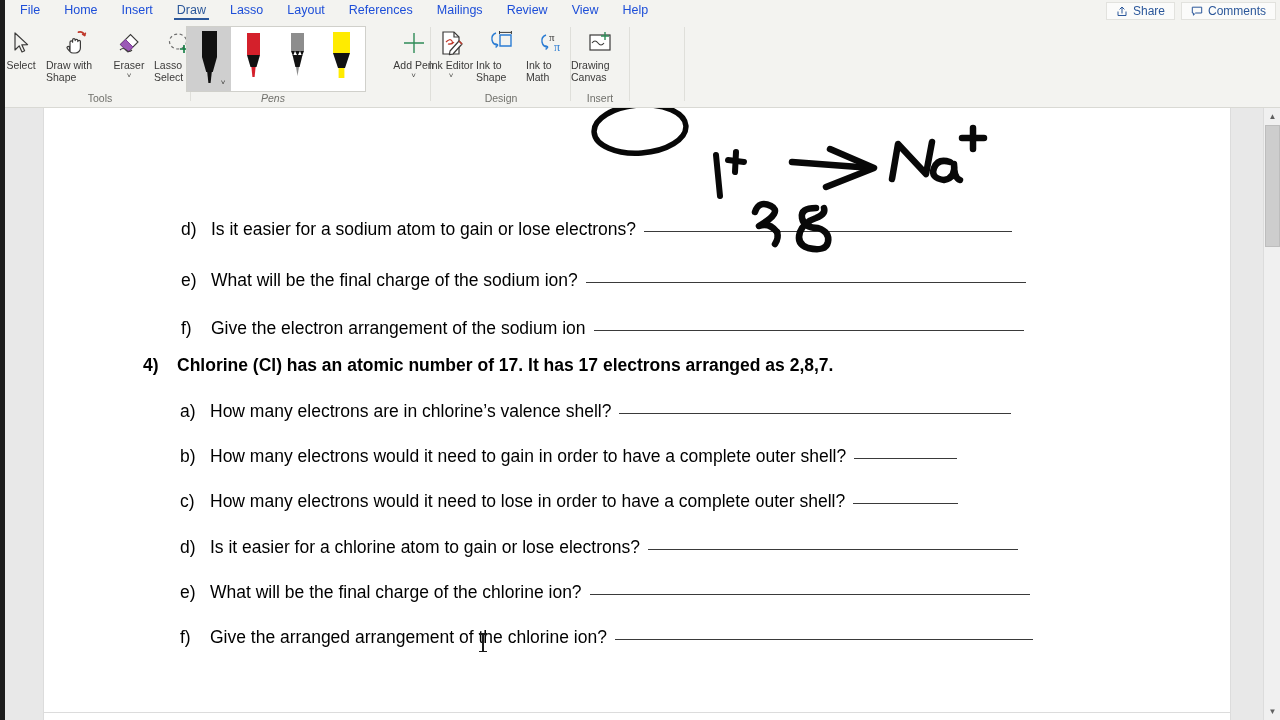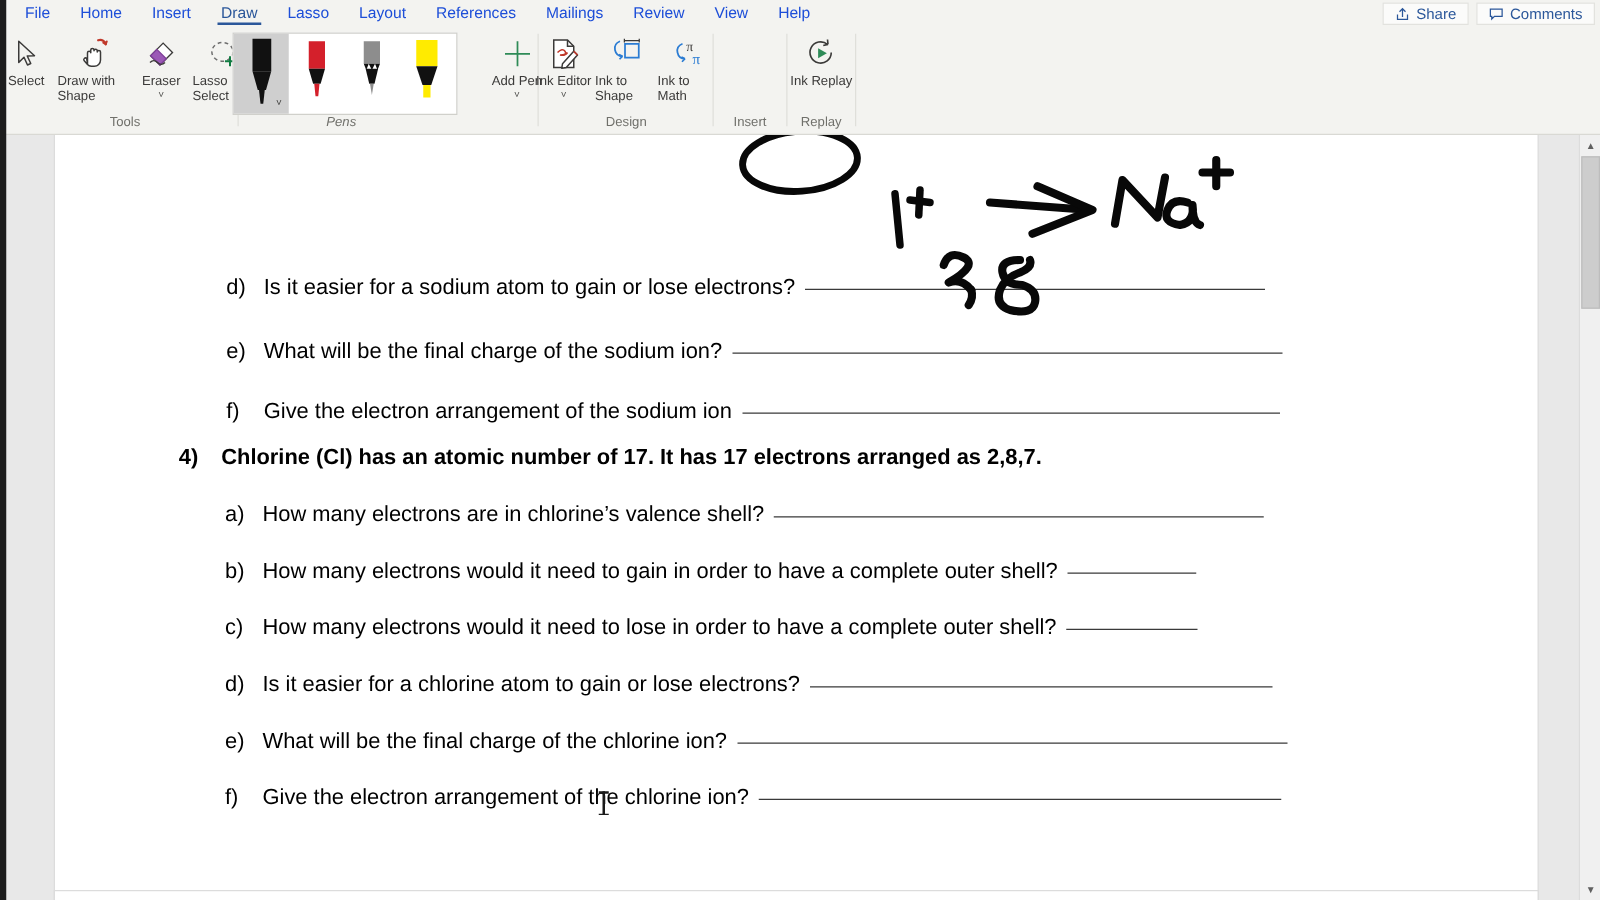--- a/index.html
+++ b/index.html
@@ -329,39 +329,36 @@
               </svg>
             </div>
             <div class="lbl">Ink to Math</div>
           </div>
         </div>
         <div class="grp-label">Design</div>
       </div>
       <div class="grp-sep" style="left:570px;"></div>
 
       <div class="grp" style="left:572px; width:56px;">
+        <div class="grp-items">
+          <div class="btn wide">
+            <div class="ico">
+              <svg width="28" height="26" viewBox="0 0 28 26">
+                <rect x="4" y="5" width="20" height="15" fill="#ffffff" stroke="#3B3A39" stroke-width="1.2"></rect>
+                <path d="M6 13 q3 -4 6 0 t6 0" fill="none" stroke="#3B3A39" stroke-width="1.1"></path>
+                <path d="M19 2 V10 M15 6 H23" fill="none" stroke="#2E8B57" stroke-width="1.4"></path>
+              </svg>
+            </div>
+            <div class="lbl">Drawing Canvas</div>
+          </div>
+        </div>
         <div class="grp-label">Insert</div>
       </div>
       <div class="grp-sep" style="left:629px;"></div>
 
-      <div class="grp" style="left:631px; width:52px;">
-        <div class="grp-items">
-          <div class="btn">
-            <div class="ico">
-              <svg width="28" height="28" viewBox="0 0 28 28">
-                <path d="M22 13 a8.5 8.5 0 1 1 -3 -6.5" fill="none" stroke="#3B3A39" stroke-width="1.3"></path>
-                <path d="M19.4 6.5 L19 2.6 M19.4 6.5 L15.6 7.4" fill="none" stroke="#3B3A39" stroke-width="1.3"></path>
-                <path d="M11.5 9.5 L18.5 13.5 L11.5 17.5 Z" fill="#2E8B57"></path>
-              </svg>
-            </div>
-            <div class="lbl">Ink Replay</div>
-          </div>
-        </div>
-        <div class="grp-label">Replay</div>
-      </div>
       <div class="grp-sep" style="left:684px;"></div>
 
     </div>
   </div>
 
   <div class="doc-area">
 
     <div class="page">
 
       <div class="qline" style="top:123px; left:137px;">
@@ -394,21 +391,21 @@
 
       <div class="qline" style="top:441px; left:136px;">
         <span class="ltr">d)</span><span>Is it easier for a chlorine atom to gain or lose electrons?</span><span class="blank" style="width:370px; margin-left:8px;"></span>
       </div>
 
       <div class="qline" style="top:486px; left:136px;">
         <span class="ltr">e)</span><span>What will be the final charge of the chlorine ion?</span><span class="blank" style="width:440px; margin-left:8px;"></span>
       </div>
 
       <div class="qline" style="top:531px; left:136px;">
-        <span class="ltr">f)</span><span>Give the electron arrangement of the chlorine ion?</span><span class="blank" style="width:418px; margin-left:8px;"></span>
+        <span class="ltr">f)</span><span>Give the arranged arrangement of the chlorine ion?</span><span class="blank" style="width:418px; margin-left:8px;"></span>
       </div>
 
       <div class="caret-ibeam" style="left:438px; top:537px;"></div>
 
       <svg class="ink" width="1186" height="706" viewBox="0 0 1186 706">
 
         <ellipse cx="596" cy="33" rx="46" ry="24" transform="rotate(-4 596 33)" fill="none" stroke="#080808" stroke-width="5.5" stroke-linecap="round"></ellipse>
 
         <g stroke="#080808" stroke-width="6" fill="none" stroke-linecap="round" stroke-linejoin="round">
           <path d="M672 59 L676 100"></path>

